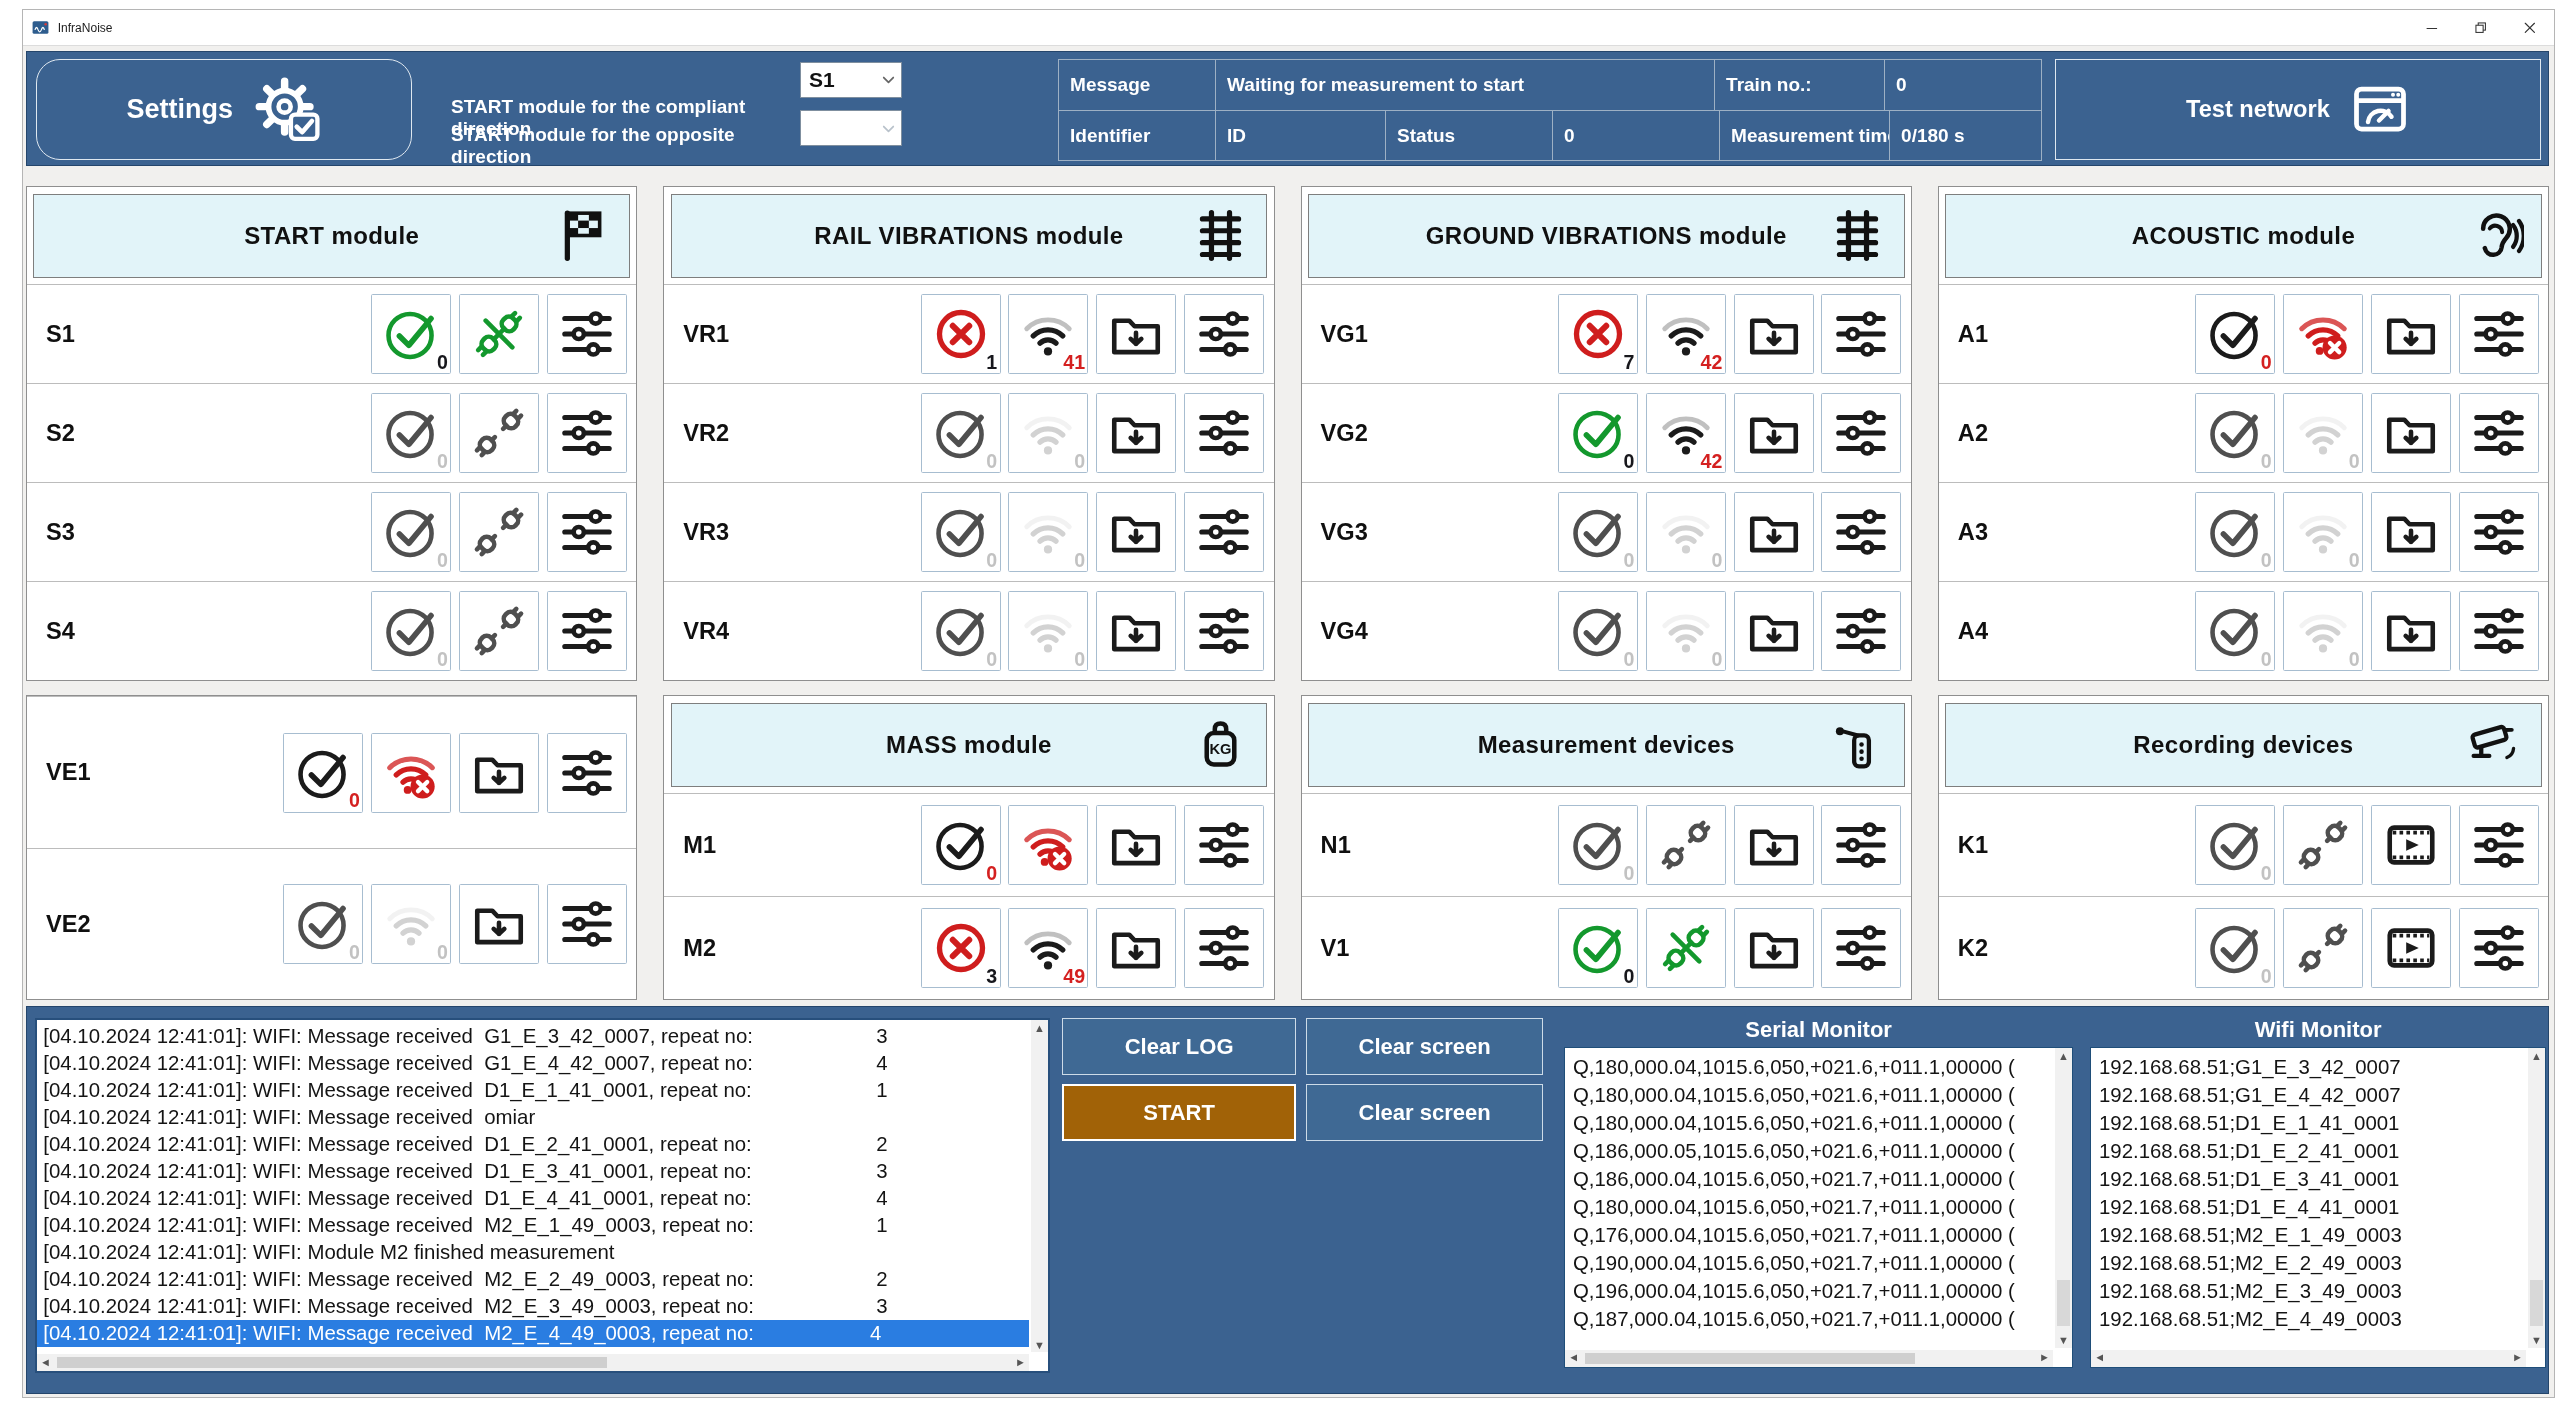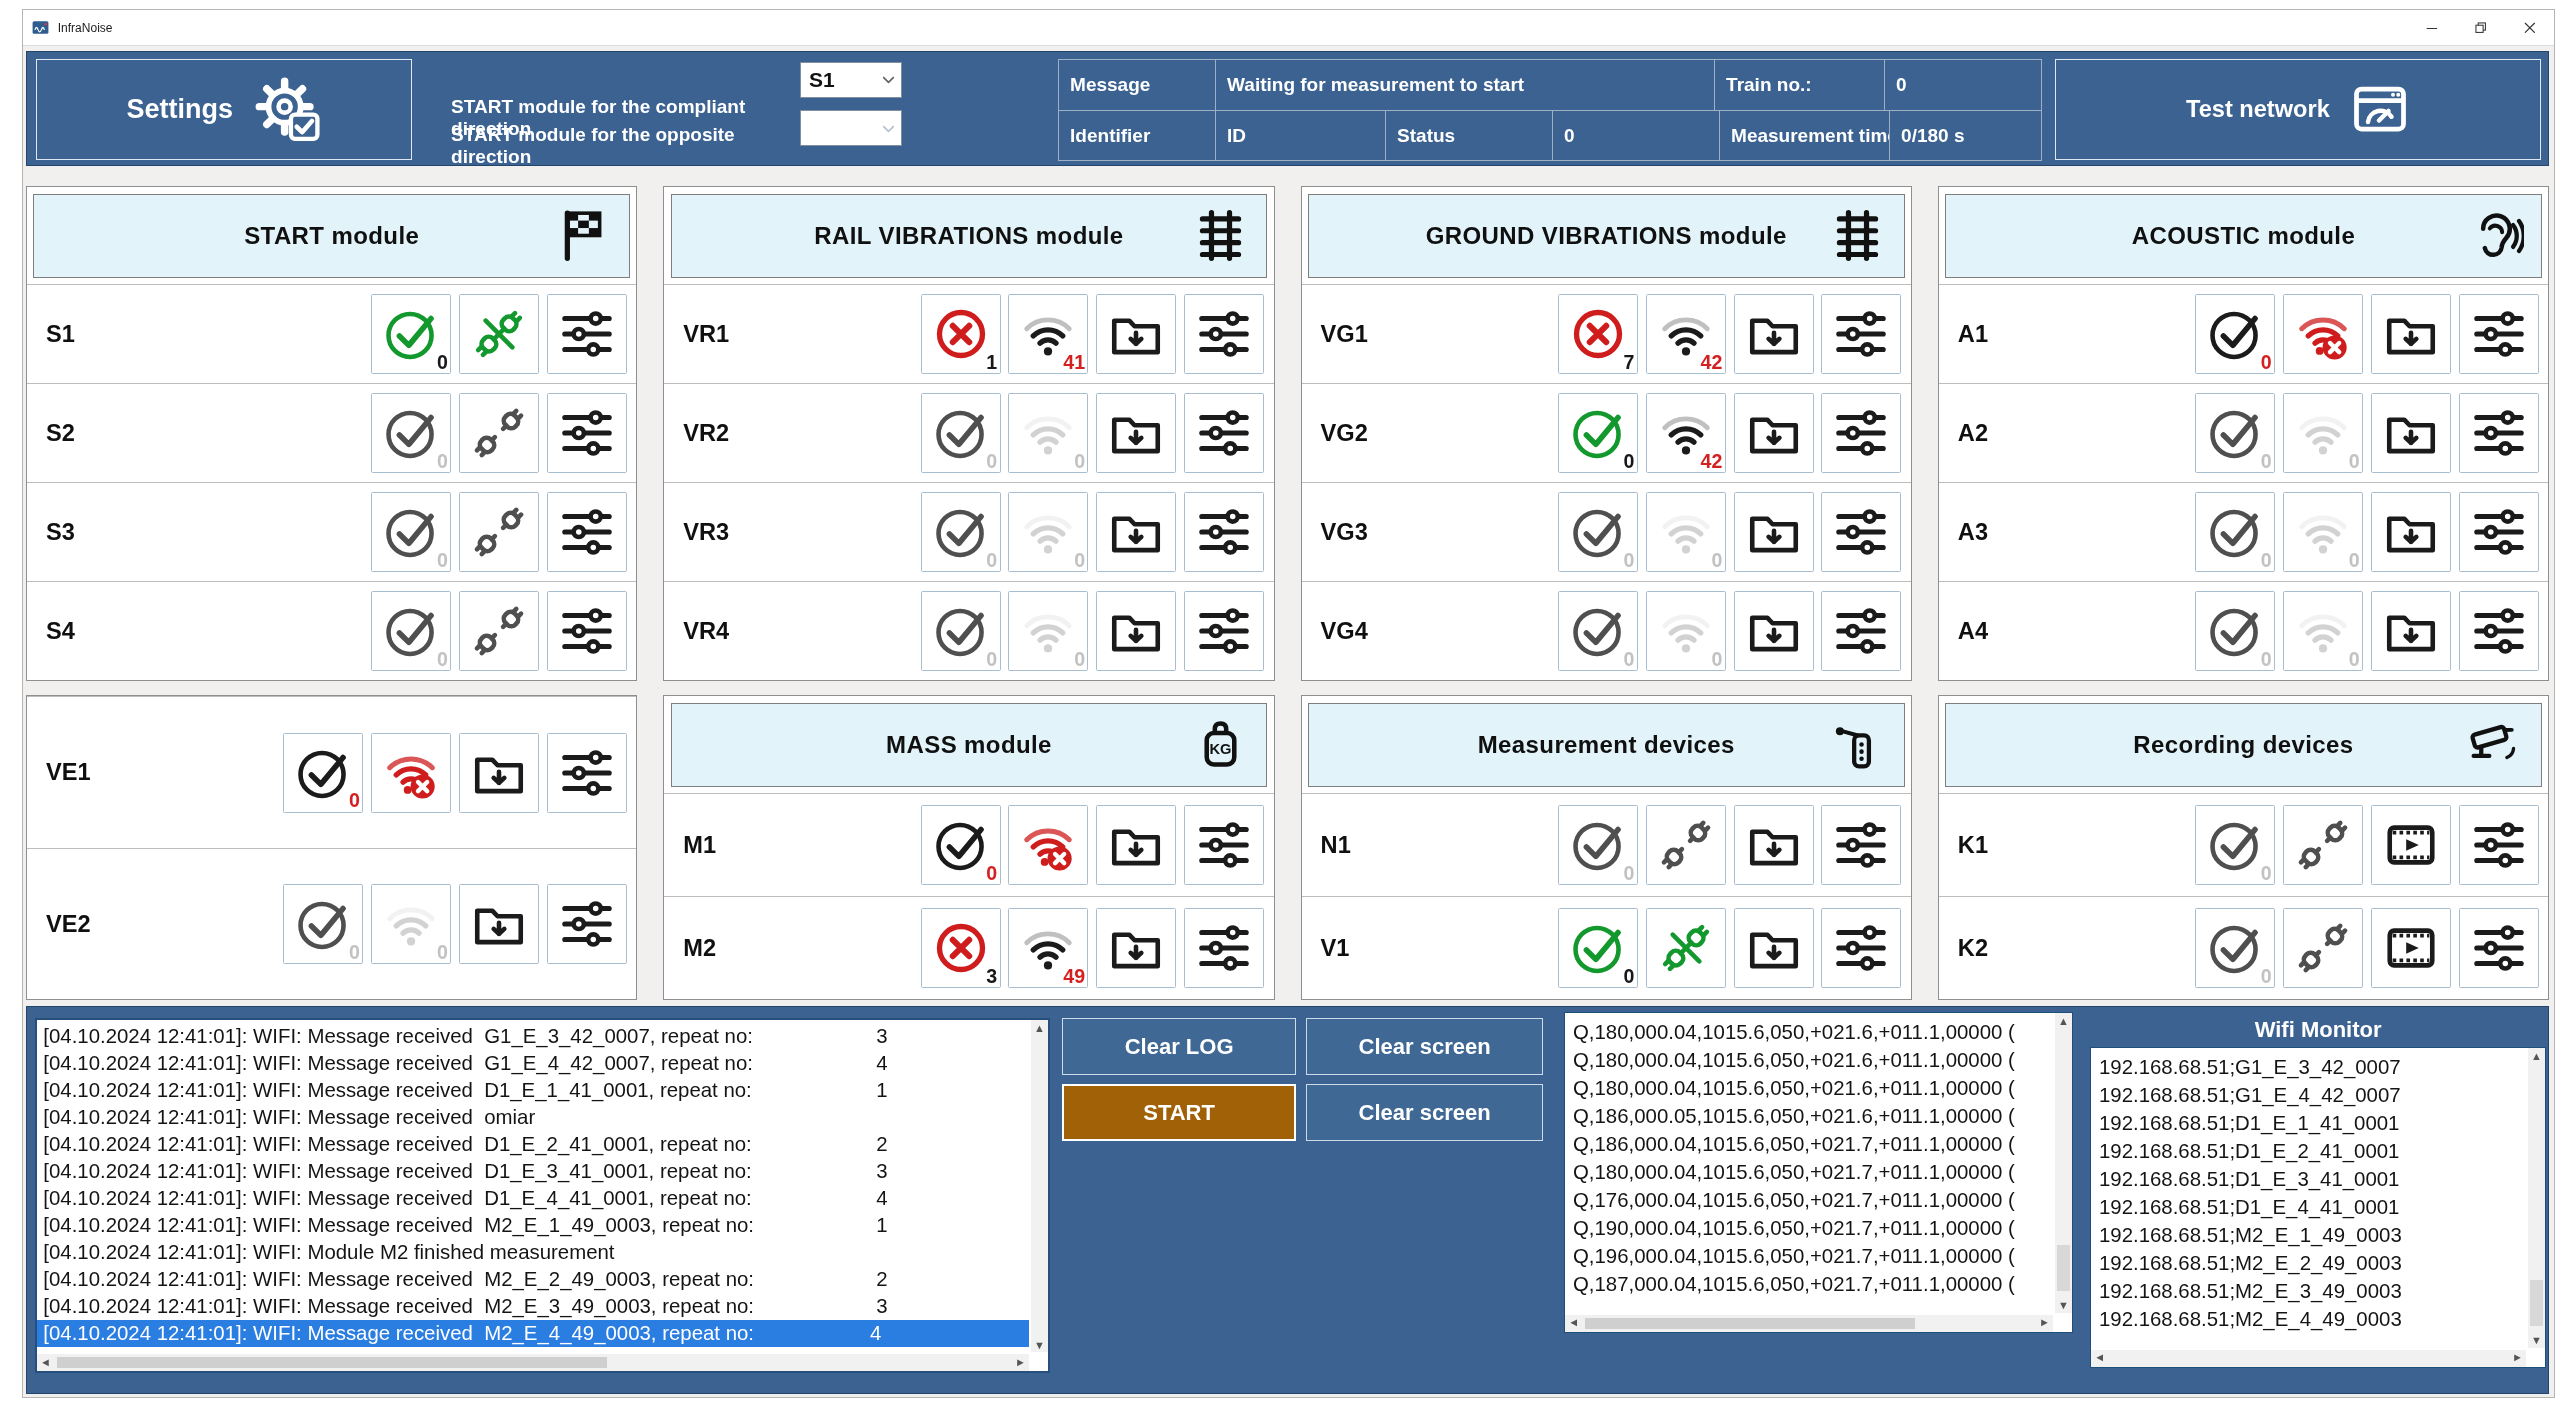--- a/index.html
+++ b/index.html
@@ -8,21 +8,21 @@
   
   #titlebar{position:absolute;left:0;top:0;right:0;height:35px;background:#ffffff;border-bottom:0.8px solid #dcdcdc;display:flex;align-items:center;}
   #app-icon{width:19px;height:19px;margin-left:7.9px;}
   #win-title{margin-left:7.9px;font-size:12px;color:#1c1c1c;}
   #win-controls{margin-left:auto;display:flex;height:100%;}
   .wbtn{width:49px;height:100%;display:flex;align-items:center;justify-content:center;color:#333;}
   .wbtn svg{width:15.7px;height:15.7px;overflow:visible;}
   
   #header{position:absolute;left:3.1px;top:41px;width:2523px;height:115px;background:#3b6290;border:0.8px solid #24456b;box-sizing:border-box;}
   .hbtn{position:absolute;border:1.6px solid #dfe8f0;display:flex;align-items:center;justify-content:center;gap:20.4px;color:#fff;cursor:default;}
-  #settings-btn{left:9.4px;top:6.3px;width:374px;height:99px;}
+  #settings-btn{left:9.4px;top:6.3px;width:374px;height:99px;border-radius:24px;}
   #settings-btn .lbl{font-size:27px;font-weight:bold;}
   #settings-btn svg{width:69px;height:69px;overflow:visible;color:#fff;}
   #test-network-btn{left:2028px;top:6.3px;width:484px;height:99px;}
   #test-network-btn .lbl{font-size:23.6px;font-weight:bold;}
   #test-network-btn svg{width:60px;height:60px;color:#fff;}
   .dir-label{position:absolute;left:424px;width:350px;color:#fff;font-weight:bold;font-size:19px;}
   #compliant-label{top:12px;margin-top:32px;}
   #opposite-label{top:72px;}
   .dd{position:absolute;left:773px;width:102px;height:36px;background:#fff;border:0.8px solid #7f8f9f;display:flex;align-items:center;box-sizing:border-box;}
   #dd1{top:9.4px;}
@@ -1021,20 +1021,21 @@
           <div class="hthumb" style="left:20.4px;width:550px;"></div>
           <div class="right">►</div>
         </div>
       </div>
       <div class="cbtn" id="clear-log-btn">Clear LOG</div>
       <div class="cbtn" id="clear-screen-1-btn">Clear screen</div>
       <div class="cbtn" id="start-btn">START</div>
       <div class="cbtn" id="clear-screen-2-btn">Clear screen</div>
 
       <div class="mon" id="serial-mon">
+        <div class="mon-title">Serial Monitor</div>
         <div class="mon-box">
           <div class="mon-list" id="serial-list">
               <div class="mon-line">Q,180,000.04,1015.6,050,+021.6,+011.1,00000 (</div>
               <div class="mon-line">Q,180,000.04,1015.6,050,+021.6,+011.1,00000 (</div>
               <div class="mon-line">Q,180,000.04,1015.6,050,+021.6,+011.1,00000 (</div>
               <div class="mon-line">Q,186,000.05,1015.6,050,+021.6,+011.1,00000 (</div>
               <div class="mon-line">Q,186,000.04,1015.6,050,+021.7,+011.1,00000 (</div>
               <div class="mon-line">Q,180,000.04,1015.6,050,+021.7,+011.1,00000 (</div>
               <div class="mon-line">Q,176,000.04,1015.6,050,+021.7,+011.1,00000 (</div>
               <div class="mon-line">Q,190,000.04,1015.6,050,+021.7,+011.1,00000 (</div>

